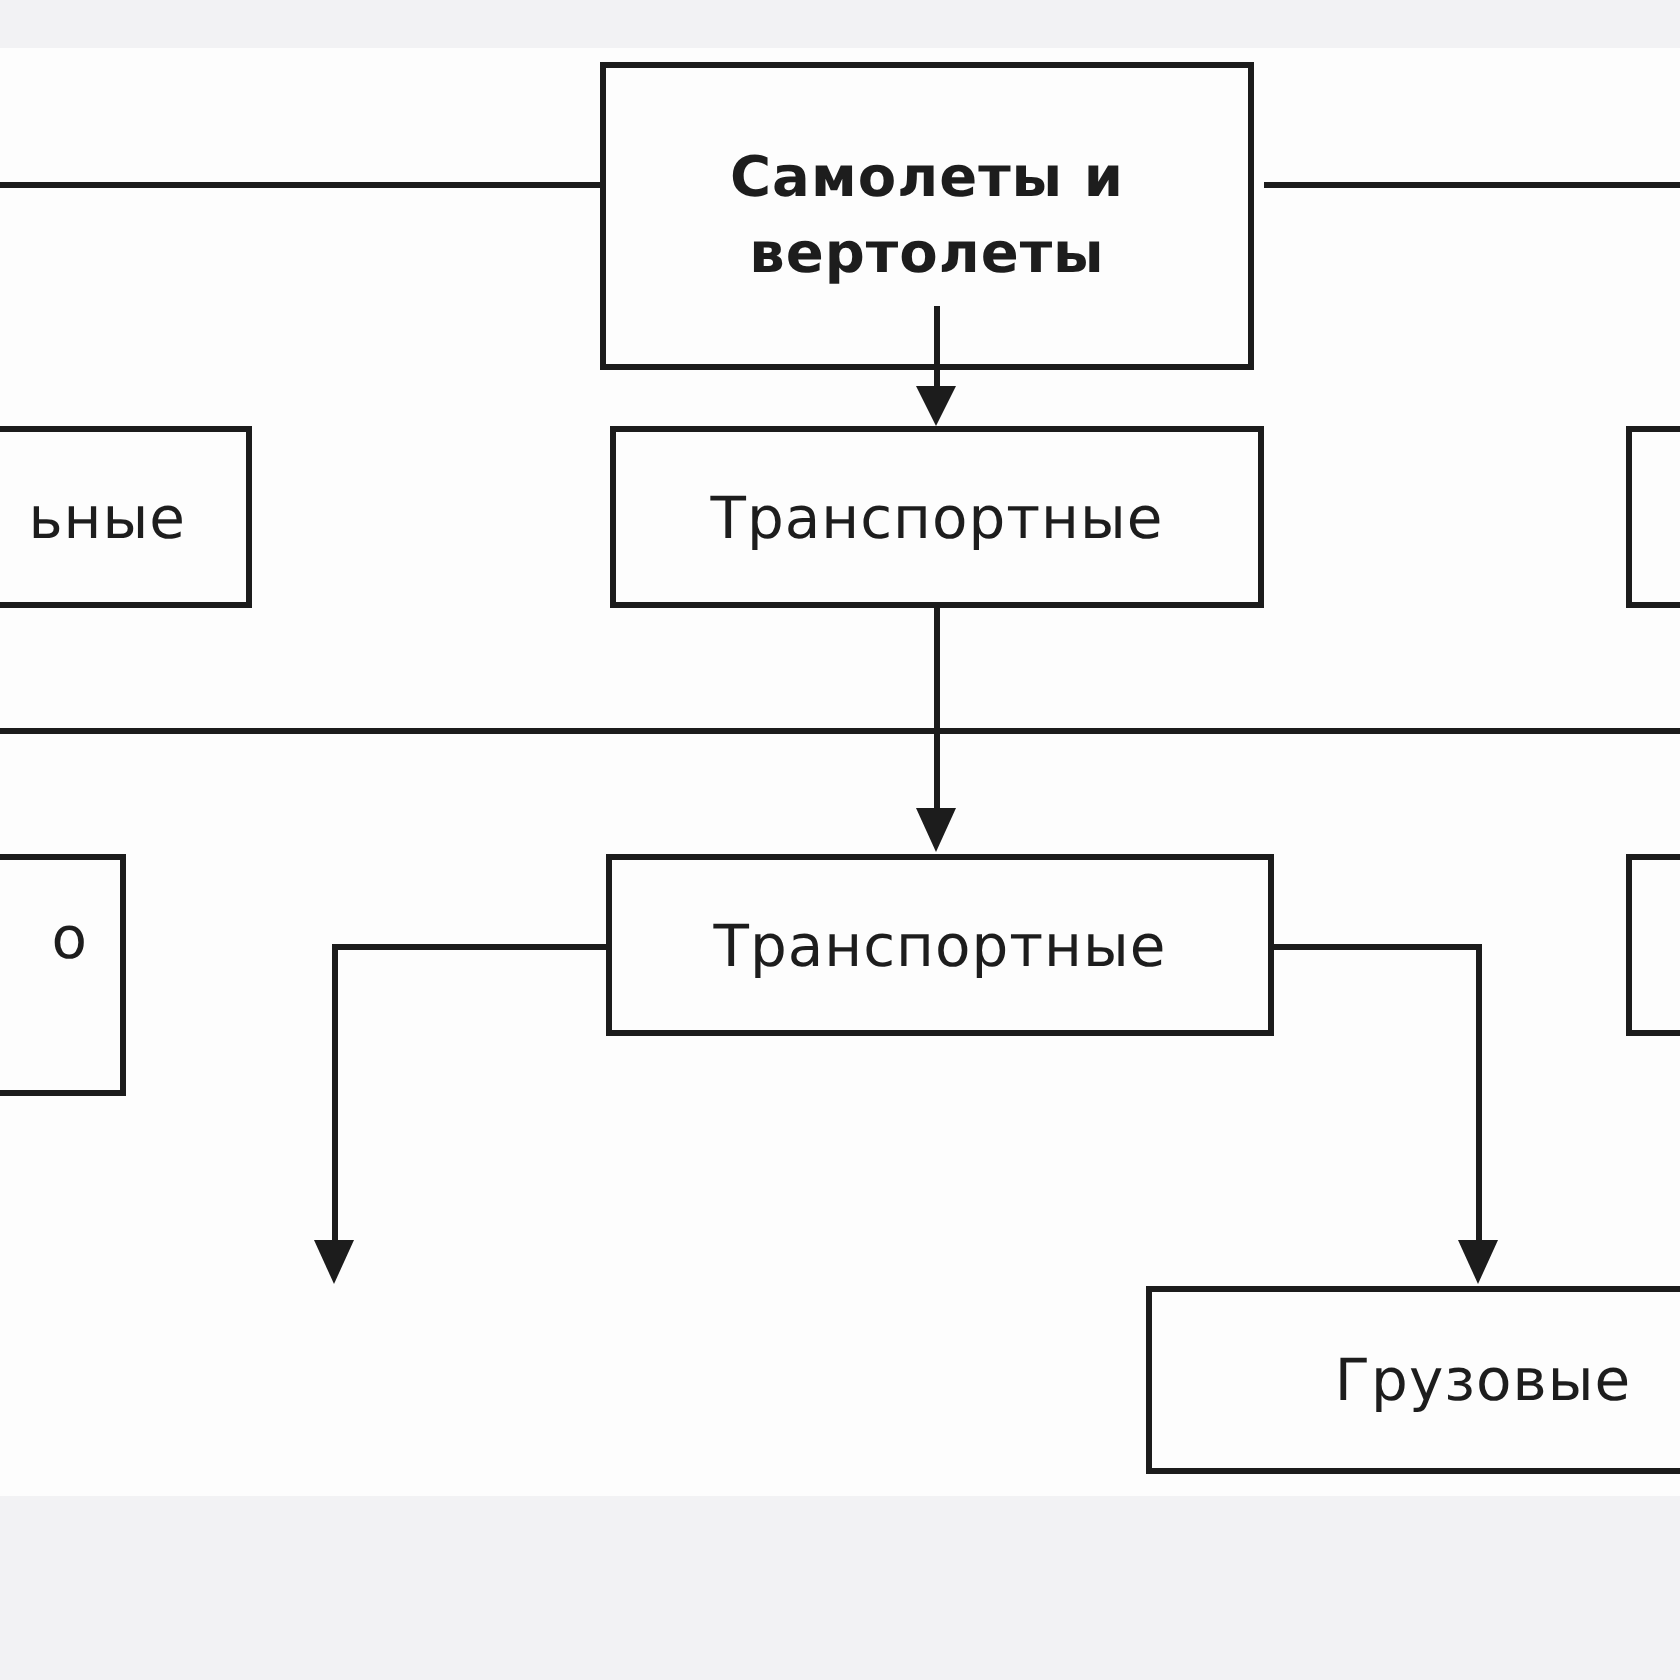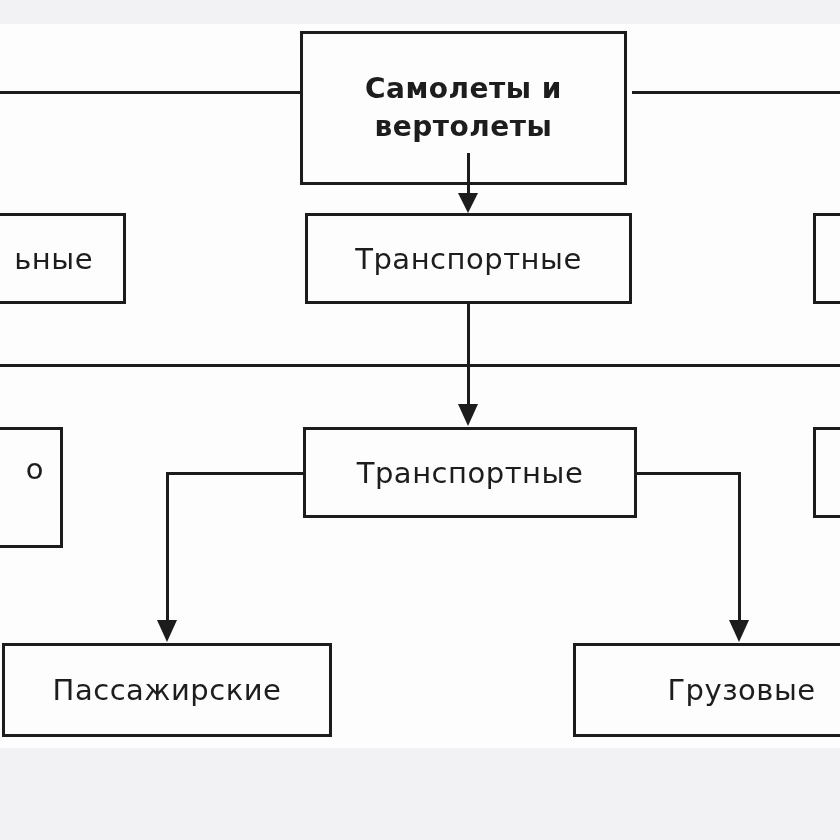--- a/index.html
+++ b/index.html
@@ -104,21 +104,18 @@
   </div>
 
   <div class="line" style="left:166px; top:472px; width:137px; height:3px;"></div>
   <div class="line" style="left:166px; top:472px; width:3px; height:148px;"></div>
   <div class="arrowhead" style="left:157px; top:620px;"></div>
 
   <div class="line" style="left:637px; top:472px; width:104px; height:3px;"></div>
   <div class="line" style="left:738px; top:472px; width:3px; height:148px;"></div>
   <div class="arrowhead" style="left:729px; top:620px;"></div>
 
-  <div class="node" style="left:2px; top:643px; width:330px; height:94px;">
-    <span>Пассажирские</span>
-  </div>
 
   <div class="node" style="left:573px; top:643px; width:337px; height:94px;">
     <span>Грузовые</span>
   </div>
 
 </div>
 
 </body></html>

